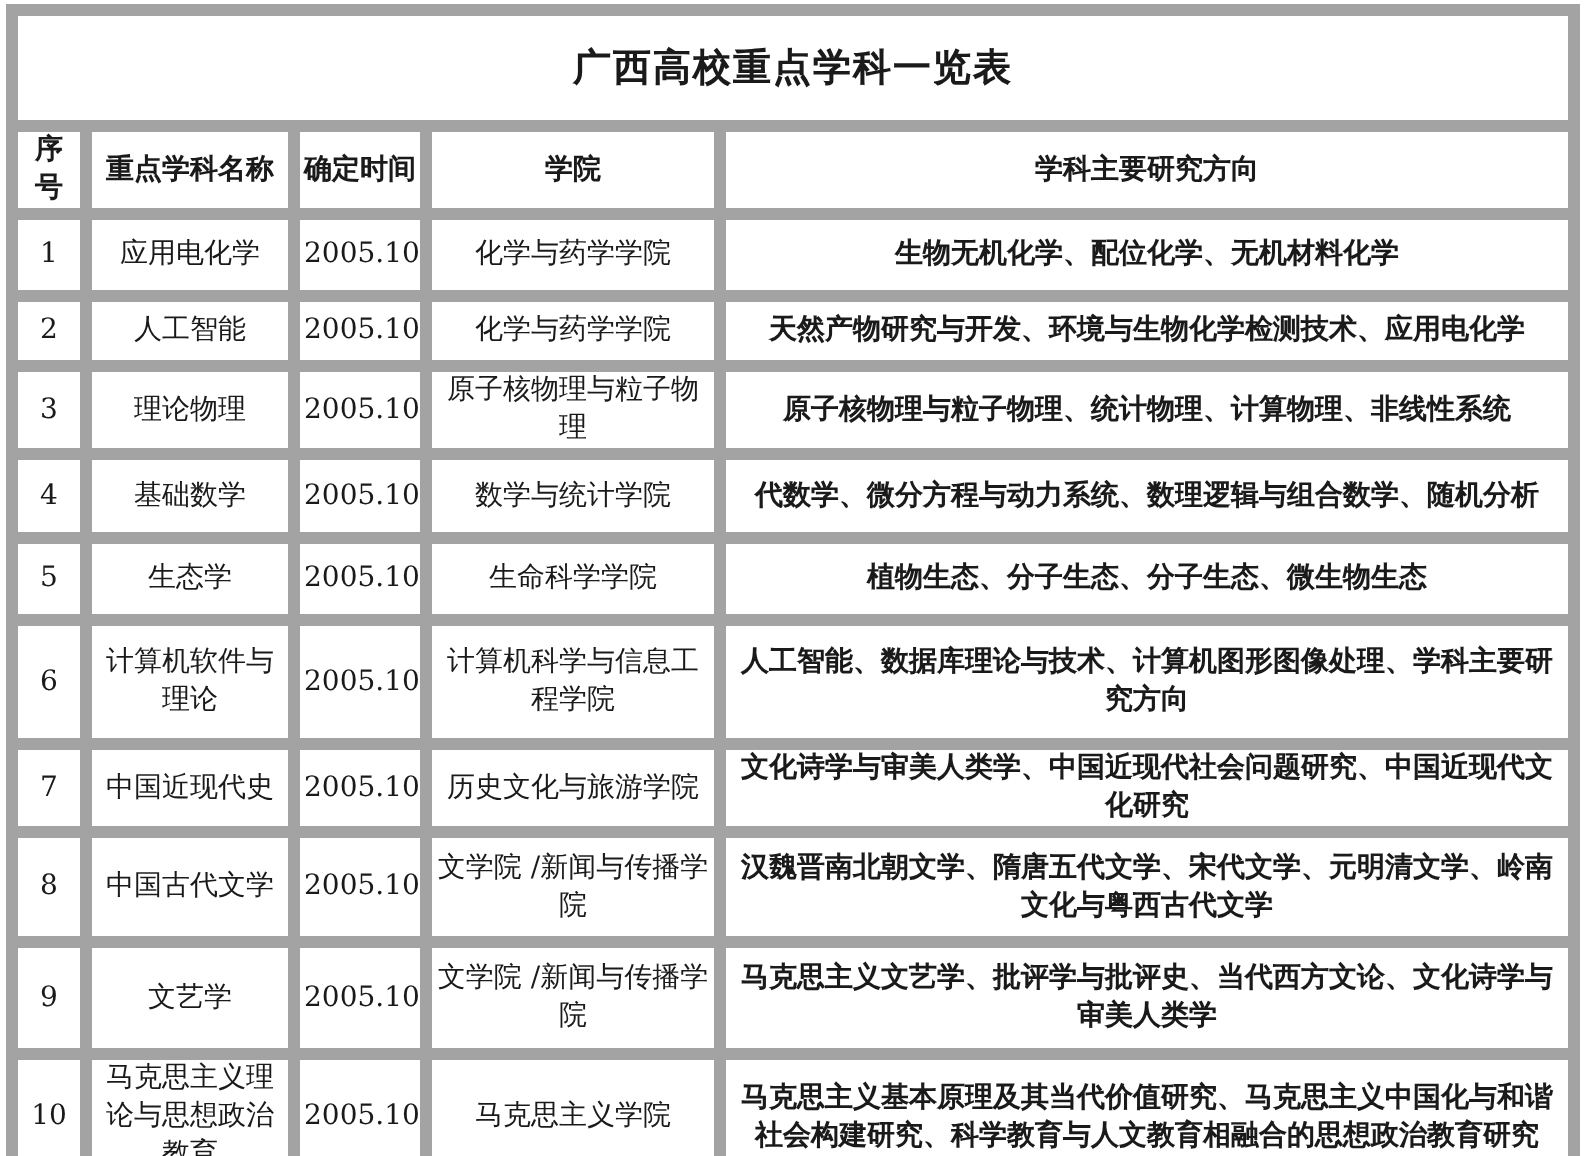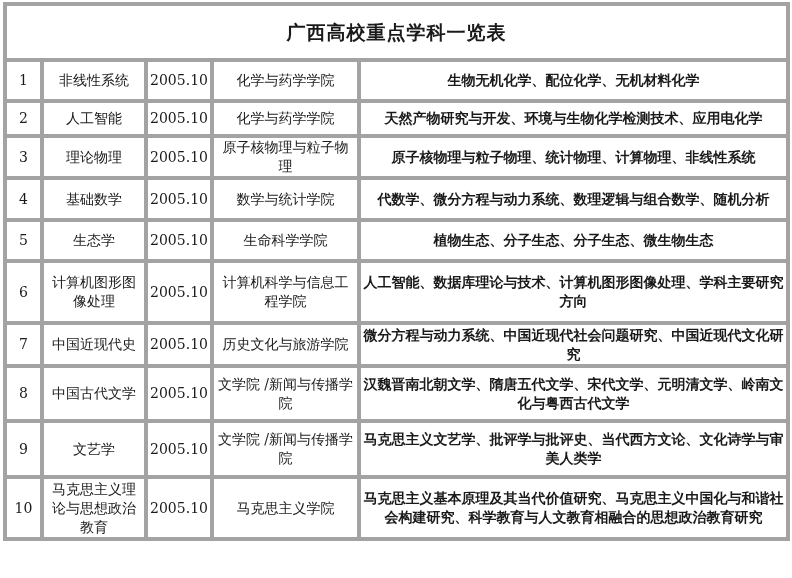--- a/index.html
+++ b/index.html
@@ -1,20 +1,20 @@
 <!DOCTYPE html>
 <html><head>
 <meta charset="utf-8">
 <style>
   html, body { margin: 0; padding: 0; background: #ffffff; }
   body { width: 792px; height: 578px; overflow: hidden; position: relative;
          font-family: "DejaVu Serif", "Liberation Serif", serif; color: #1a1a1a; }
   table { border-collapse: collapse; position: absolute; left: 3px; top: 2px;
           width: 787px; table-layout: fixed; }
-  td, th { border: 4px solid #a3a3a3; text-align: center; vertical-align: middle;
+  td, th { border: 6px solid #a3a3a3; text-align: center; vertical-align: middle;
            padding: 0 2px; font-size: 14px; line-height: 19px; overflow: hidden; }
   th { font-weight: bold; font-family: "DejaVu Sans", "Liberation Sans", sans-serif; font-size: 14px; }
   .title { font-size: 19px; font-weight: bold; font-family: "DejaVu Sans", "Liberation Sans", sans-serif;
            height: 52px; letter-spacing: 1px; }
   .col-no { width: 37px; }
   .col-name { width: 104px; }
   .col-date { width: 66px; }
   .col-school { width: 147px; }
   .col-dir { width: auto; }
   .dir { padding: 0 1px; letter-spacing: 0px; font-weight: bold; }
@@ -28,25 +28,32 @@
     <col class="col-no">
       <col class="col-name">
       <col class="col-date">
       <col class="col-school">
       <col class="col-dir">
   </colgroup>
   <tbody>
       <tr>
     <td colspan="5" class="title">广西高校重点学科一览表</td>
   </tr>
+  <tr class="r-h">
+    <th>序号</th>
+    <th>重点学科名称</th>
+    <th>确定时间</th>
+    <th>学院</th>
+    <th>学科主要研究方向</th>
+  </tr>
   </tbody>
     <tbody id="rows">
       <tr style="height: 41px;">
     <td>1</td>
-    <td>非线性系统</td>
+    <td>应用电化学</td>
     <td>2005.10</td>
     <td>化学与药学学院</td>
     <td class="dir">生物无机化学、配位化学、无机材料化学</td>
   </tr>
       <tr style="height: 35px;">
     <td>2</td>
     <td>人工智能</td>
     <td>2005.10</td>
     <td>化学与药学学院</td>
     <td class="dir">天然产物研究与开发、环境与生物化学检测技术、应用电化学</td>
@@ -67,31 +74,31 @@
   </tr>
       <tr style="height: 41px;">
     <td>5</td>
     <td>生态学</td>
     <td>2005.10</td>
     <td>生命科学学院</td>
     <td class="dir">植物生态、分子生态、分子生态、微生物生态</td>
   </tr>
       <tr style="height: 62px;">
     <td>6</td>
-    <td>计算机图形图像处理</td>
+    <td>计算机软件与理论</td>
     <td>2005.10</td>
     <td>计算机科学与信息工程学院</td>
     <td class="dir">人工智能、数据库理论与技术、计算机图形图像处理、学科主要研究方向</td>
   </tr>
       <tr style="height: 43px;">
     <td>7</td>
     <td>中国近现代史</td>
     <td>2005.10</td>
     <td>历史文化与旅游学院</td>
-    <td class="dir">微分方程与动力系统、中国近现代社会问题研究、中国近现代文化研究</td>
+    <td class="dir">文化诗学与审美人类学、中国近现代社会问题研究、中国近现代文化研究</td>
   </tr>
       <tr style="height: 55px;">
     <td>8</td>
     <td>中国古代文学</td>
     <td>2005.10</td>
     <td>文学院 /新闻与传播学院</td>
     <td class="dir">汉魏晋南北朝文学、隋唐五代文学、宋代文学、元明清文学、岭南文化与粤西古代文学</td>
   </tr>
       <tr style="height: 56px;">
     <td>9</td>

